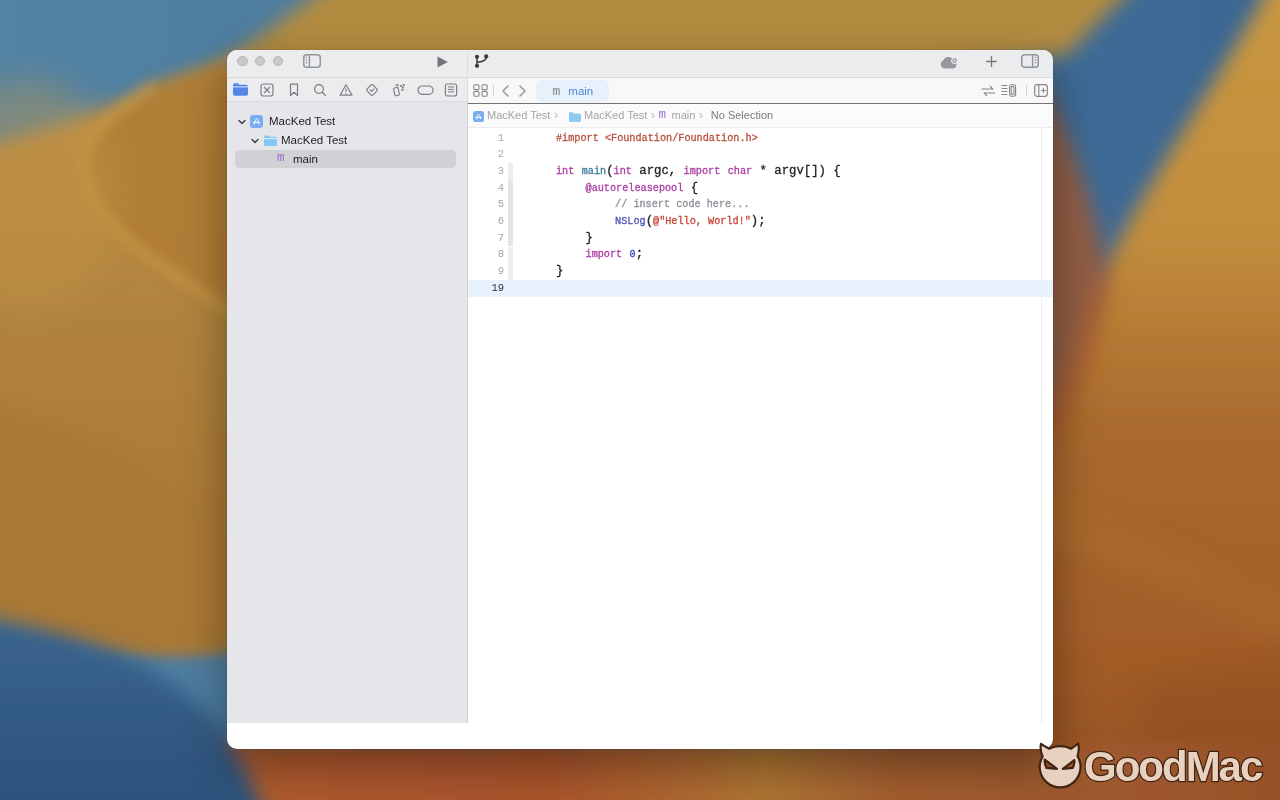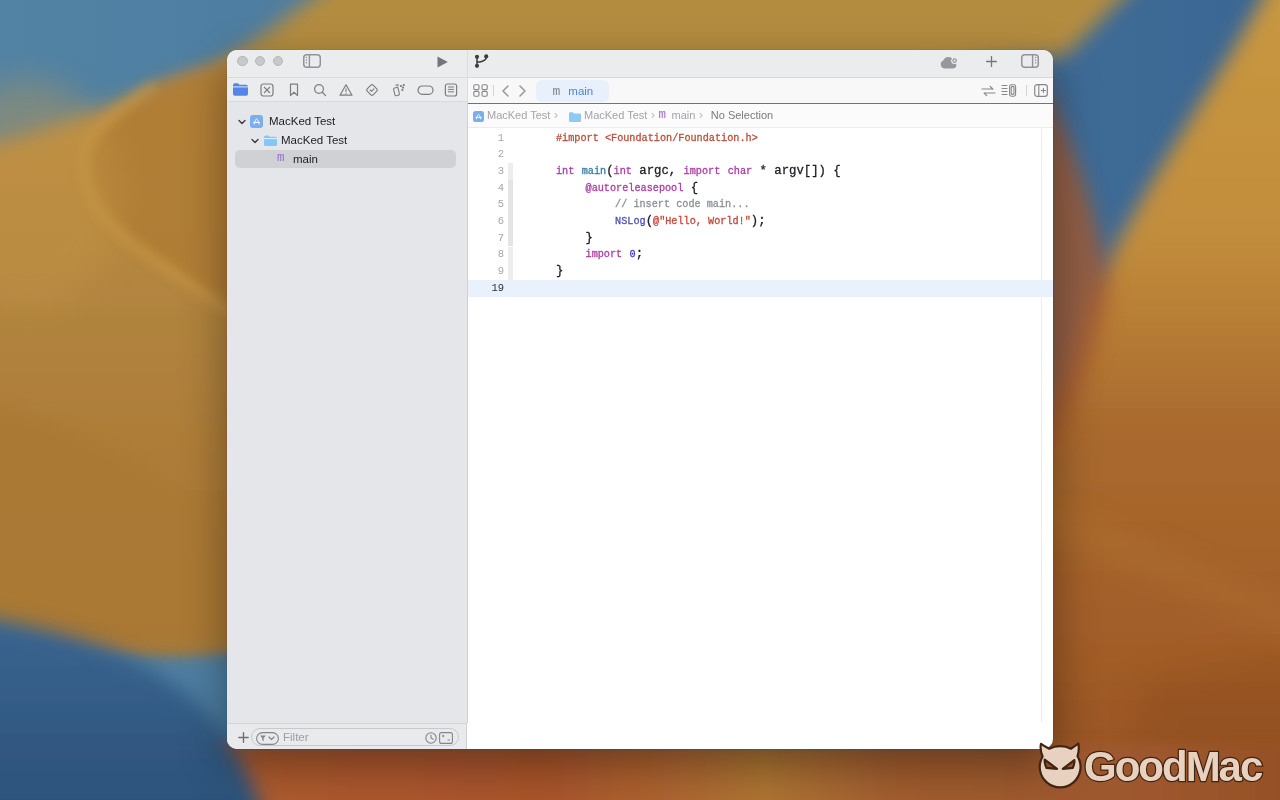--- a/index.html
+++ b/index.html
@@ -279,46 +279,25 @@
   <div class="ln" style="top:87px">6</div>
   <div class="ln" style="top:103.7px">7</div>
   <div class="ln" style="top:120.4px">8</div>
   <div class="ln" style="top:137.1px">9</div>
   <div class="ln" style="top:153.8px;color:#2c2c2e">19</div>
   <div class="codewrap" style="position:absolute;left:55px;top:1.6px;width:530px;">
    <div class="cl" style="top:0px"><span class="pp">#import &lt;Foundation/Foundation.h&gt;</span></div>
    <div class="cl" style="top:16.7px"></div>
    <div class="cl" style="top:33.4px"><span class="k">int</span> <span class="fn">main</span>(<span class="k">int</span> argc, <span class="k">import</span> <span class="k">char</span> * argv[]) {</div>
    <div class="cl" style="top:50.1px">    <span class="k">@autoreleasepool</span> {</div>
-   <div class="cl" style="top:66.8px">        <span class="cm">// insert code main...</span></div>
+   <div class="cl" style="top:66.8px">        <span class="cm">// insert code here...</span></div>
    <div class="cl" style="top:83.5px">        <span class="nsl">NSLog</span>(<span class="st">@"Hello, World!"</span>);</div>
    <div class="cl" style="top:100.2px">    }</div>
    <div class="cl" style="top:116.9px">    <span class="k">import</span> <span class="num">0</span>;</div>
    <div class="cl" style="top:133.6px">}</div>
-  </div>
- </div>
- <div id="sidebottom">
-  <svg style="position:absolute;left:11px;top:8px" width="11" height="11" viewBox="0 0 11 11">
-        <path d="M5.5,0.8 L5.5,10.2 M0.8,5.5 L10.2,5.5" stroke="#6f6f74" stroke-width="1.4" stroke-linecap="round"></path>
-      </svg>
-  <div id="filterbox">
-   <svg style="position:absolute;left:4px;top:2.5px" width="23" height="13" viewBox="0 0 23 13">
-          <rect x="0.6" y="0.6" width="21.8" height="11.8" rx="5.9" fill="none" stroke="#85858a" stroke-width="1.1"></rect>
-          <path d="M4.2,3.6 L9.8,3.6 L7.7,6.2 L7.7,9.2 L6.3,8.2 L6.3,6.2 Z" fill="#85858a"></path>
-          <path d="M13,5 L15.5,7.5 L18,5" fill="none" stroke="#85858a" stroke-width="1.2" stroke-linecap="round" stroke-linejoin="round"></path>
-        </svg>
-   <span style="position:absolute;left:31px;top:2px;font-size:11.5px;color:#9d9da2;">Filter</span>
-   <svg style="position:absolute;right:21px;top:3px" width="12" height="12" viewBox="0 0 12 12">
-          <circle cx="6" cy="6" r="5.2" fill="none" stroke="#85858a" stroke-width="1.1"></circle>
-          <path d="M6,3 L6,6 L8.2,7.2" fill="none" stroke="#85858a" stroke-width="1.1" stroke-linecap="round"></path>
-        </svg>
-   <svg style="position:absolute;right:5px;top:3px" width="14" height="12" viewBox="0 0 14 12">
-          <rect x="0.6" y="0.6" width="12.8" height="10.8" rx="2" fill="none" stroke="#85858a" stroke-width="1.1"></rect>
-          <path d="M3,4 L5.4,4 M4.2,2.8 L4.2,5.2 M8.6,8 L11,8" stroke="#85858a" stroke-width="1"></path>
-        </svg>
   </div>
  </div>
 </div>
 
 <svg id="logo" style="position:absolute;left:1036px;top:738px;" width="240" height="60" viewBox="0 0 240 60">
  <filter id="noop">
       <feMerge>
         <feMergeNode in="SourceGraphic"></feMergeNode>
       </feMerge>
     </filter>

